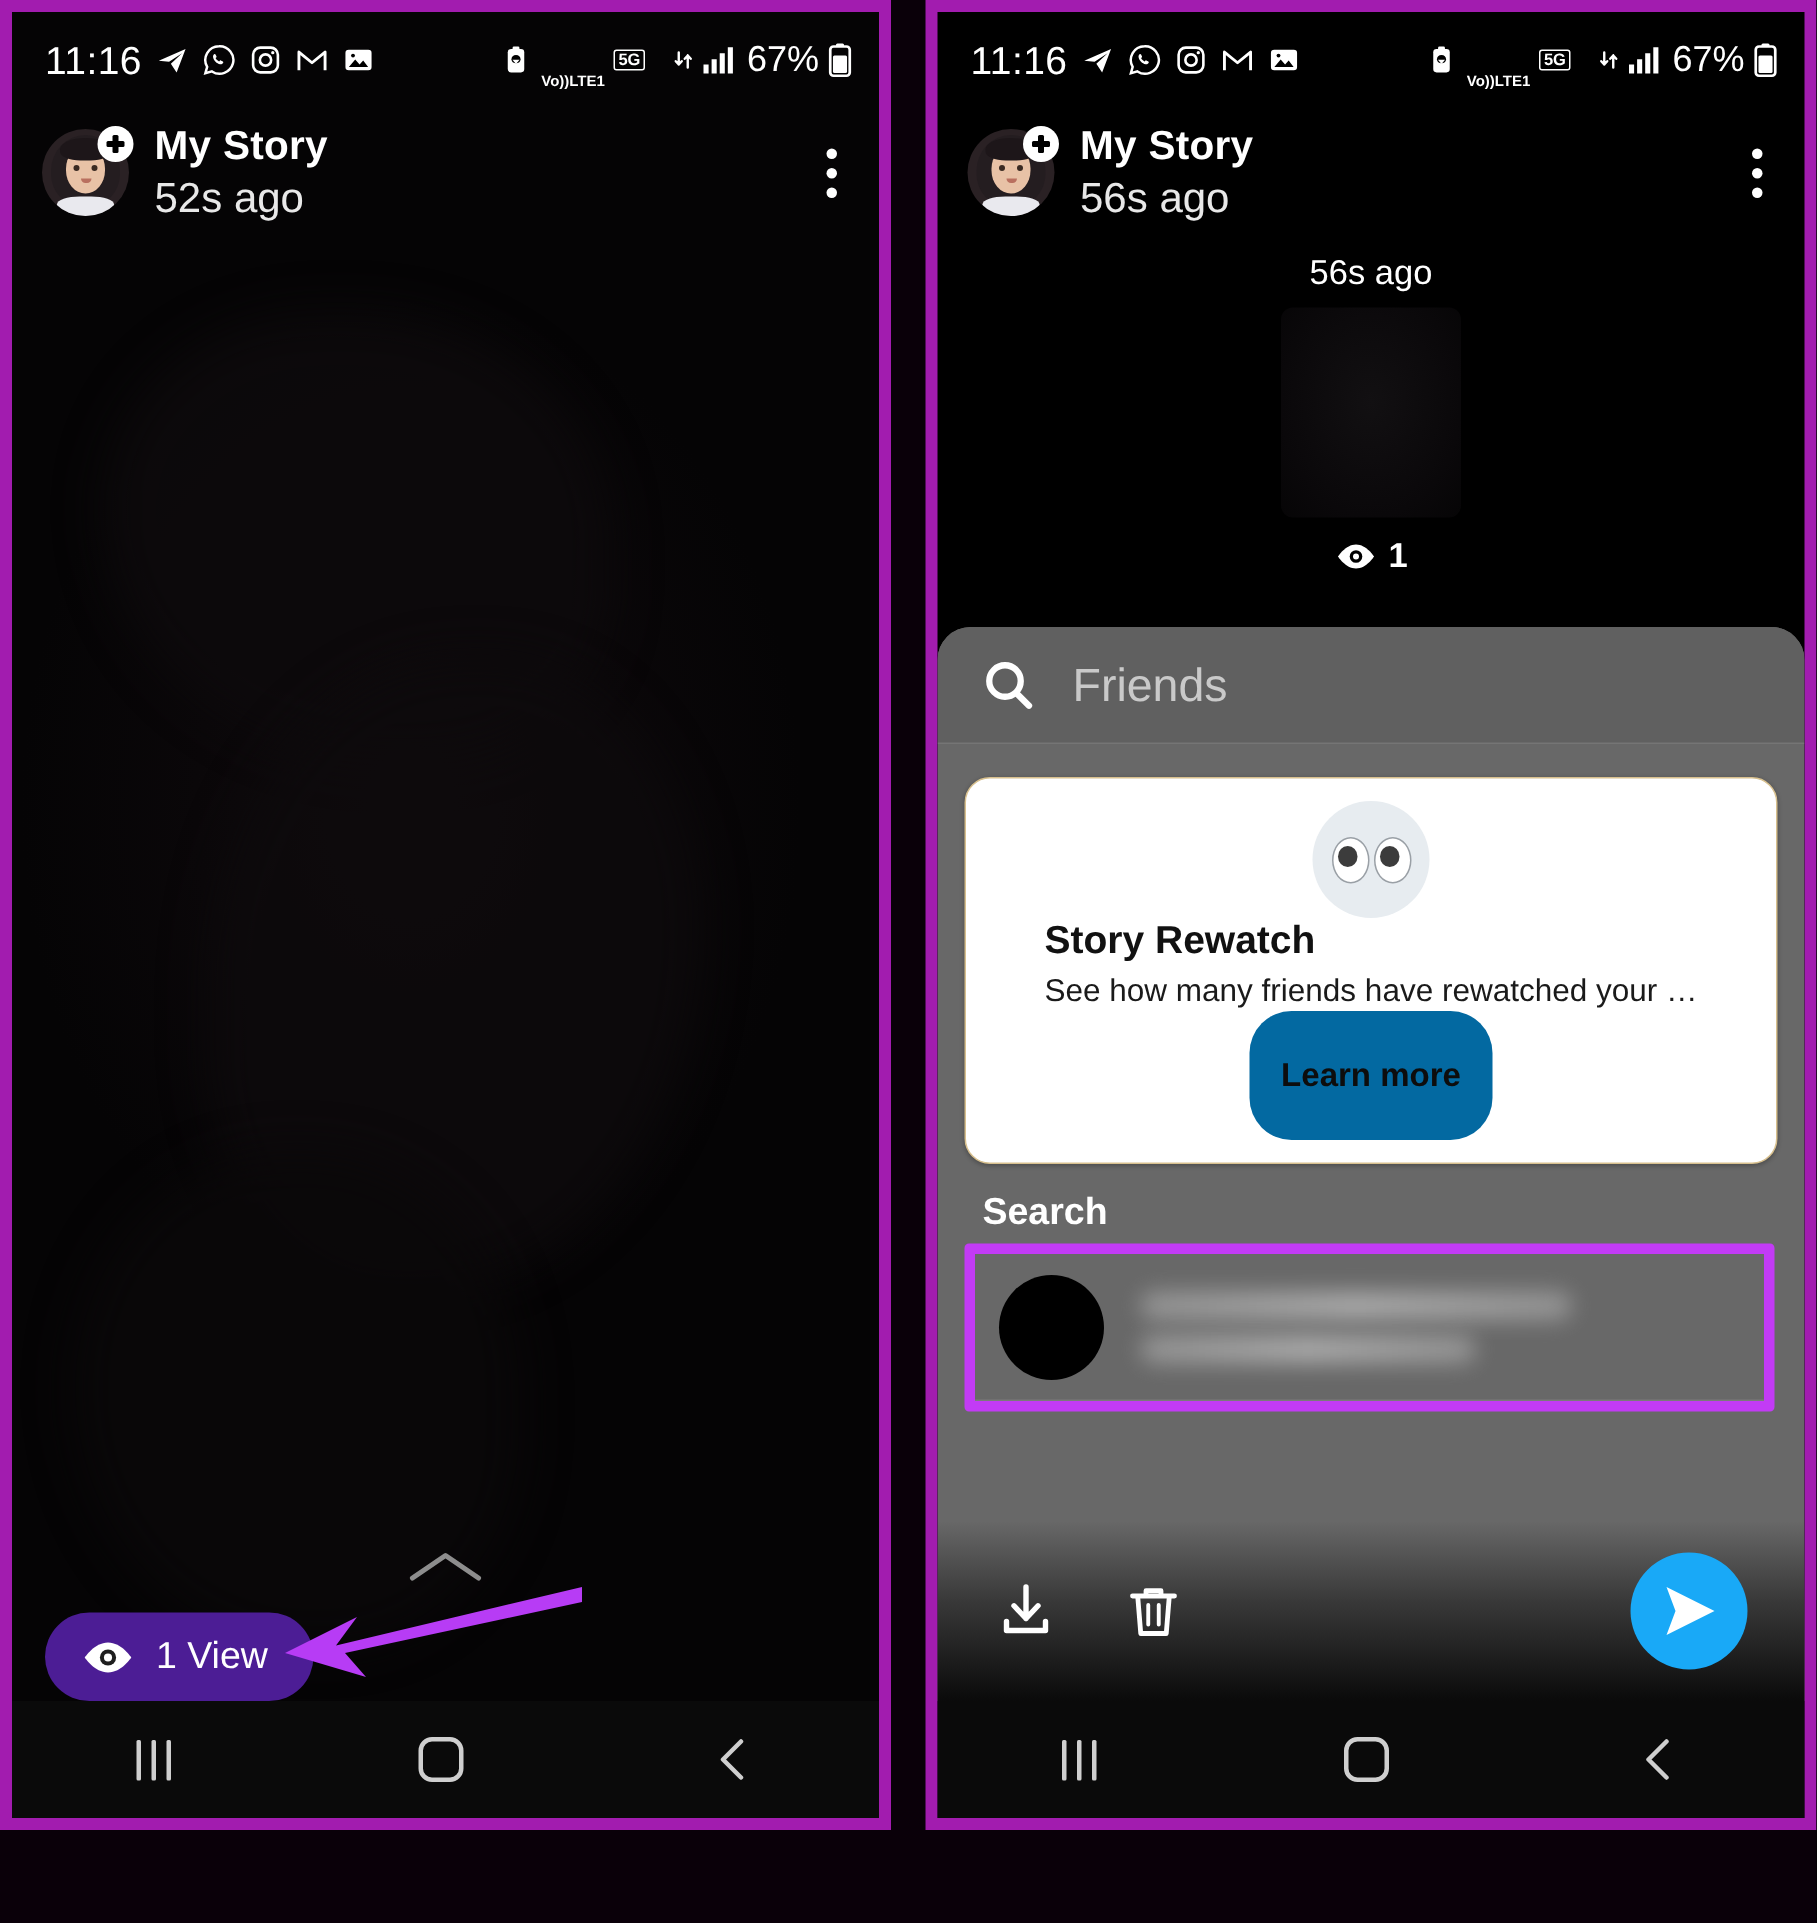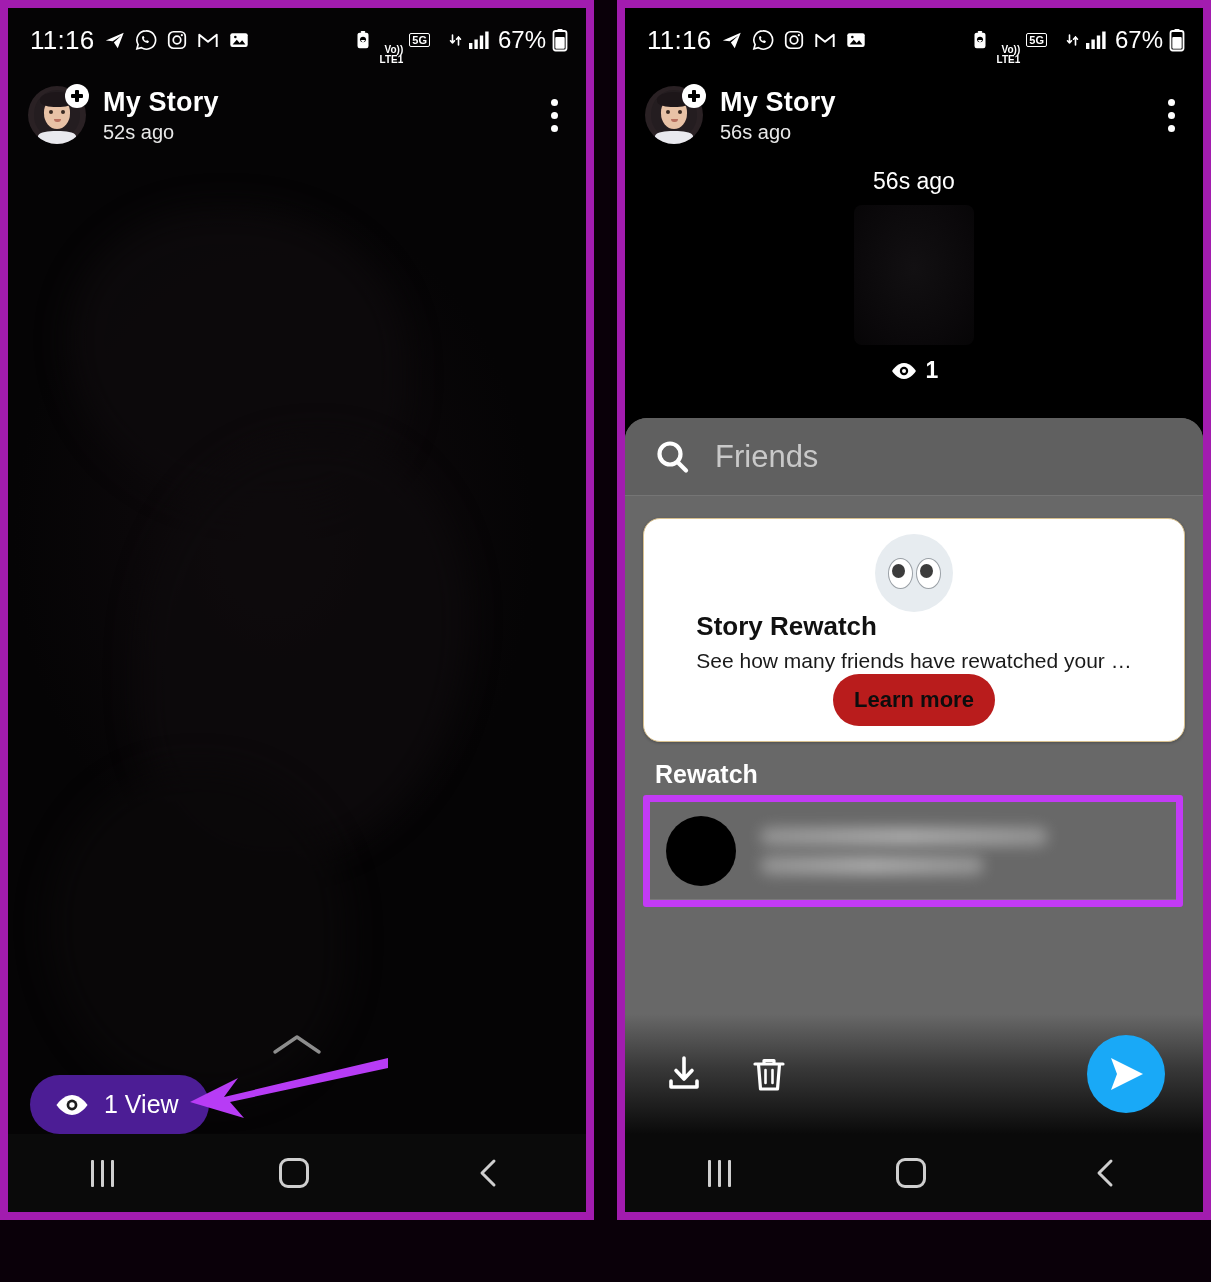--- a/index.html
+++ b/index.html
@@ -31,21 +31,21 @@
   .statusbar {
     position:absolute; top:0; left:0; right:0; height:64px;
     display:flex; align-items:center; justify-content:space-between;
     padding:0 18px 0 22px;
     color:#fff; z-index:30;
   }
   .sb-left { display:flex; align-items:center; gap:9px; }
   .sb-time { font-size:26px; font-weight:500; letter-spacing:.3px; }
   .sb-ico { width:22px; height:22px; display:block; }
   .sb-right { display:flex; align-items:center; gap:6px; }
-  .volte { display:flex; flex-direction:column; align-items:flex-end; line-height:1;margin-top:30px; }
+  .volte { display:flex; flex-direction:row; align-items:flex-start; line-height:1;margin-top:30px; }
   .volte .t1 { font-size:10px; font-weight:700; }
   .volte .t2 { font-size:10px; font-weight:700; }
   .fiveg-wrap { display:flex; align-items:center; gap:19px; }
   .fiveg {
     font-size:11px; font-weight:700; border:1.6px solid #fff;
     padding:0 2px; border-radius:2px; line-height:12px;
   }
   .sb-pct { font-size:24px; font-weight:500; }
 
   
@@ -88,21 +88,21 @@
     border-radius:50%; background:#fff;
     display:flex; align-items:center; justify-content:center;
   }
   .plus-badge:before, .plus-badge:after {
     content:""; position:absolute; background:#000; border-radius:1px;
   }
   .plus-badge:before { width:12px; height:3.2px; }
   .plus-badge:after  { width:3.2px; height:12px; }
   .hdr-text { margin-left:17px; display:flex; flex-direction:column; gap:3px; }
   .hdr-title { color:#fff; font-size:27px; font-weight:700; letter-spacing:.2px; }
-  .hdr-sub { color:#e8e8e8; font-size:20px; font-weight:400; }
+  .hdr-sub { color:#e8e8e8; font-size:28px; font-weight:400; }
   .kebab {
     margin-left:auto; display:flex; flex-direction:column;
     gap:6px; padding:10px 8px; cursor:pointer;
   }
   .kebab i { width:7px; height:7px; border-radius:50%; background:#fff; display:block; }
 
   
   .story-canvas {
     position:absolute; inset:0; z-index:5;
     background:
@@ -188,21 +188,21 @@
     position:relative; overflow:hidden;
   }
   .eyeball:after {
     content:""; position:absolute; top:5px; left:3px;
     width:13px; height:14px; border-radius:50%; background:#3c3c3c;
   }
   .promo-text { flex:1; padding:0 14px; }
   .promo-title { color:#111; font-size:26px; font-weight:600; line-height:1.15; }
   .promo-desc { color:#1a1a1a; font-size:21px; font-weight:400; line-height:1.3; margin-top:5px; }
   .learn-btn {
-    background:#b91c1c; border-radius:28px; padding:13px 21px;
+    background:#0369a1; border-radius:28px; padding:30px 21px;
     color:#0d0d0d; font-size:22px; font-weight:700; white-space:nowrap;
     border:none; cursor:pointer; font-family:inherit;
   }
 
   .friends-label {
     color:#fff; font-size:25px; font-weight:700;
     margin:18px 0 6px 30px;
   }
   .friend-highlight {
     position:relative; margin:0 20px 0 18px;
@@ -470,21 +470,21 @@
           <div class="eyeball"></div>
           <div class="eyeball"></div>
         </div>
         <div class="promo-text">
           <div class="promo-title">Story Rewatch</div>
           <div class="promo-desc">See how many friends have rewatched your …</div>
         </div>
         <button class="learn-btn">Learn more</button>
       </div>
 
-      <div class="friends-label">Rewatch</div>
+      <div class="friends-label">Search</div>
 
       <div class="friend-highlight">
         <div class="friend-row">
           <div class="friend-av"></div>
           <div class="friend-lines">
             <div class="fl w1"></div>
             <div class="fl w2"></div>
           </div>
         </div>
       </div>

